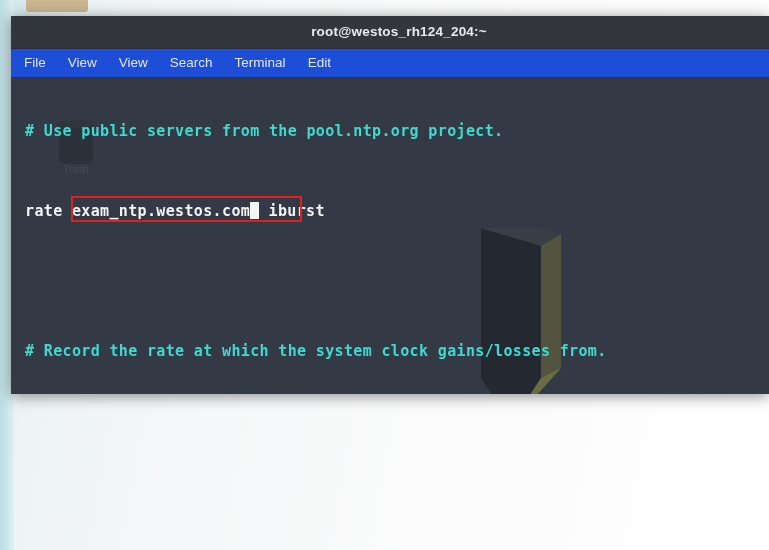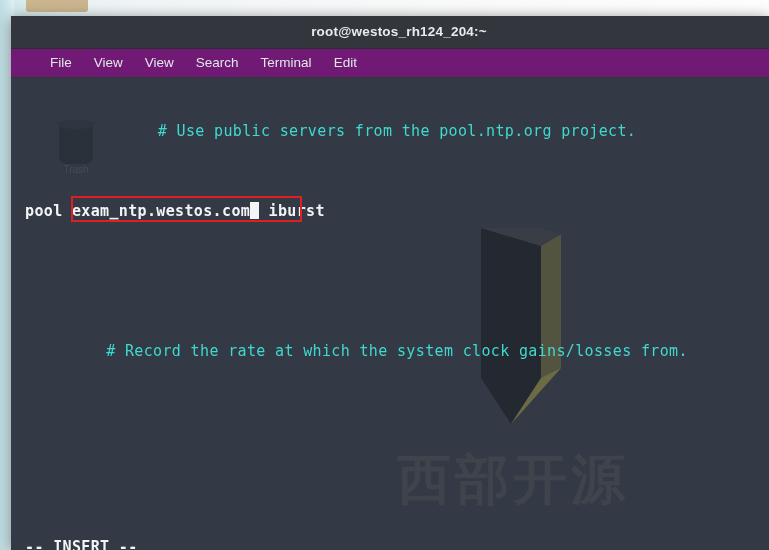--- a/index.html
+++ b/index.html
@@ -35,21 +35,21 @@
   #desktop-leftglow {
     position: absolute;
     left: 0; top: 0; width: 14px; height: 550px;
     background: linear-gradient(90deg, #bcdde4 0%, #c8e4e9 40%, #dff0f2 100%);
   }
 
   
   #terminal-window {
     position: absolute;
     left: 11px; top: 16px;
-    width: 758px; height: 534px;
+    width: 758px; height: 378px;
     background: rgba(45,50,60,0.97);
     box-shadow: 0 2px 14px rgba(0,0,0,0.45);
     overflow: hidden;
   }
   #titlebar {
     position: relative;
     height: 32px;
     background: #33373d;
     border-bottom: 1px solid #2b2f34;
   }
@@ -59,24 +59,24 @@
     line-height: 32px;
     text-align: center;
     color: #e9eaec;
     font-size: 13.5px;
     font-weight: bold;
     letter-spacing: 0.2px;
     padding-left: 18px;
   }
   #menubar {
     height: 28px;
-    background: #701a75;
+    background: #1d4ed8;
     display: flex;
     align-items: center;
-    padding-left: 28px;
+    padding-left: 2px;
     border-bottom: 1px solid #31353a;
   }
   #menubar .menu-item {
     color: #e4e6e8;
     font-size: 13.5px;
     padding: 0 11px;
     line-height: 28px;
     cursor: default;
     white-space: nowrap;
   }
@@ -145,21 +145,21 @@
     position: relative;
     padding: 3px 0 0 14px;
     font-family: "DejaVu Sans Mono", "Liberation Mono", monospace;
     font-size: 15px;
     line-height: 20px;
     letter-spacing: 0.35px;
     white-space: pre;
     z-index: 2;
   }
   .ln { height: 20px; }
-  .cmt { color: #3fd9cf; font-weight: normal; text-align: center; }
+  .cmt { color: #3fd9cf; font-weight: bold; }
   .val { color: #f2f4f6; font-weight: bold; }
   .blank { height: 20px; }
 
   
   .pool-line { position: relative; }
   #redbox {
     position: absolute;
     left: 46px; top: -5px;
     width: 231px; height: 26px;
     border: 2px solid #e02020;
@@ -226,21 +226,21 @@
         <polygon points="178,18 198,6 198,140 148,196 178,150" fill="#6d6a3d" opacity="0.55"></polygon>
         <polygon points="118,0 178,18 198,6 140,-10" fill="#3a3e46" opacity="0.9"></polygon>
         <polygon points="148,196 178,150 198,140" fill="#8c8a4a" opacity="0.45"></polygon>
       </svg>
       <div id="wm-text">西部开源</div>
     </div>
 
     <div id="term-text">
       <div class="ln cmt"># Use public servers from the pool.ntp.org project.</div>
 
-      <div class="ln pool-line"><span class="val">pool </span><span class="val">exam_ntp.westos.com</span><span class="cursor"></span><span class="val"> iburst</span><div id="redbox"></div></div>
+      <div class="ln pool-line"><span class="val">rate </span><span class="val">exam_ntp.westos.com</span><span class="cursor"></span><span class="val"> iburst</span><div id="redbox"></div></div>
 
       <div class="ln blank"></div>
       <div class="ln cmt"># Record the rate at which the system clock gains/losses from.</div>
       <div class="ln blank"></div>
       
       
       
       
       
       

